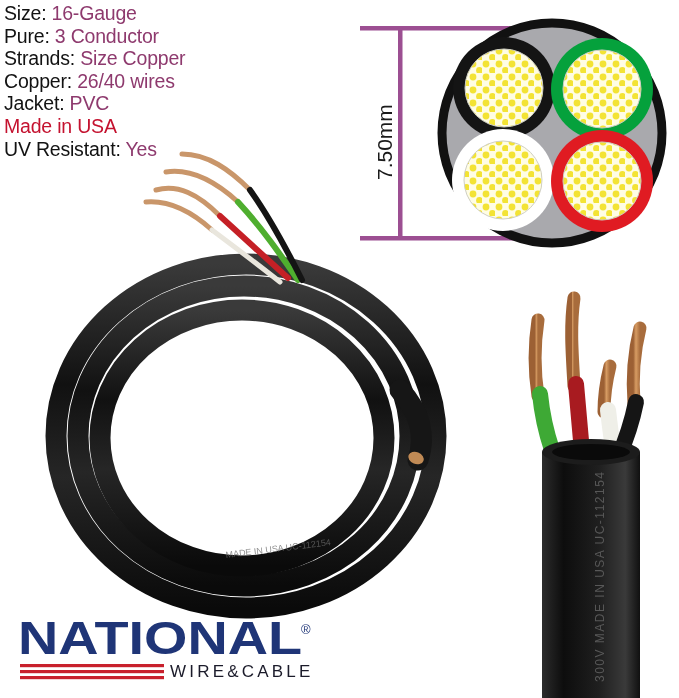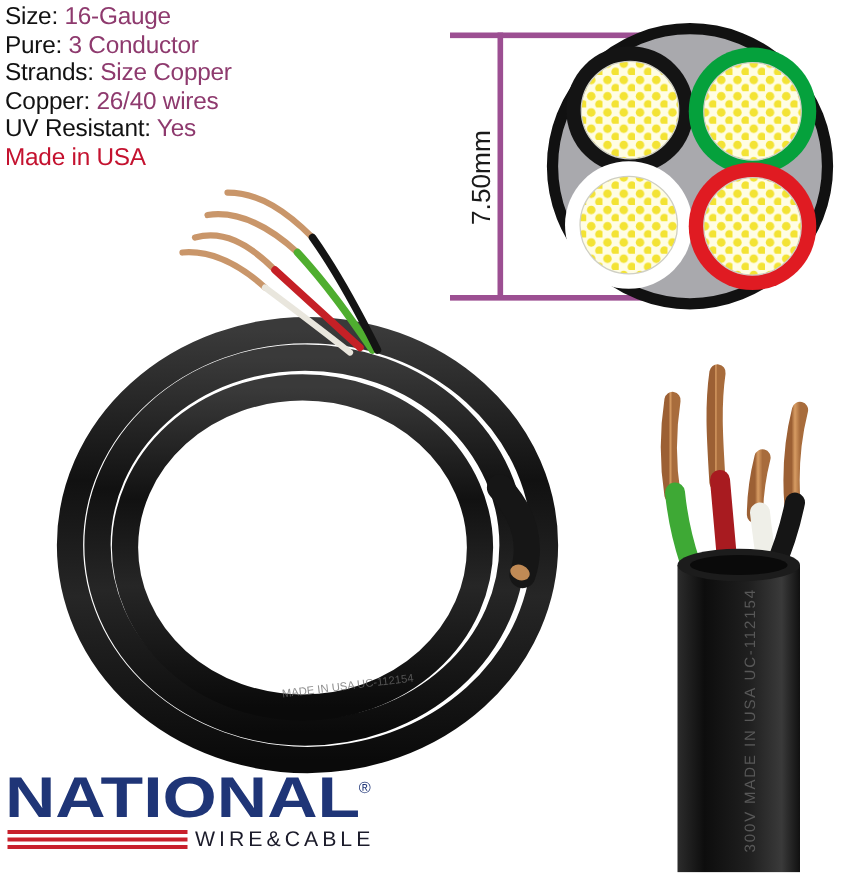--- a/index.html
+++ b/index.html
@@ -74,21 +74,21 @@
     left: 120px;
     top: 132px;
     width: 220px;
     height: 160px;
     z-index: 20;
   }
 
   
   #brand-logo {
     position: absolute;
-    left: 4px;
+    left: 18px;
     top: 612px;
     width: 300px;
     height: 76px;
     z-index: 50;
     text-align: right;
   }
   #brand-logo svg { display: block; }
 </style>
 </head>
 <body>
@@ -104,25 +104,29 @@
   </div>
   <div class="spec-row">
     <span class="spec-label">Strands:</span>
     <span class="spec-value">Size Copper</span>
   </div>
   <div class="spec-row">
     <span class="spec-label">Copper:</span>
     <span class="spec-value">26/40 wires</span>
   </div>
   <div class="spec-row">
+    <span class="spec-label">Jacket:</span>
+    <span class="spec-value">PVC</span>
+  </div>
+  <div class="spec-row made-in">
+    <span class="spec-value">Made in USA</span>
+  </div>
+  <div class="spec-row">
     <span class="spec-label">UV Resistant:</span>
     <span class="spec-value">Yes</span>
-  </div>
-  <div class="spec-row made-in">
-    <span class="spec-value">Made in USA</span>
   </div>
 </div>
 
 <div id="cross-section-diagram">
   <svg width="327" height="248" viewBox="0 0 327 248">
     <defs>
       <pattern id="strandPattern" width="13" height="13" patternUnits="userSpaceOnUse">
         <rect width="13" height="13" fill="#fffde4"></rect>
         <circle cx="4" cy="4" r="3.4" fill="#f3e334"></circle>
         <circle cx="10.5" cy="10.5" r="3.4" fill="#f3e334"></circle>

